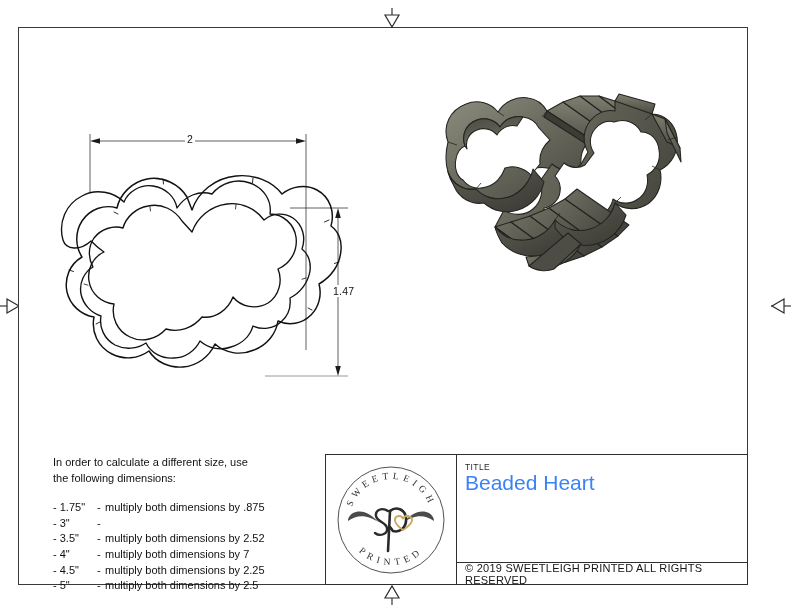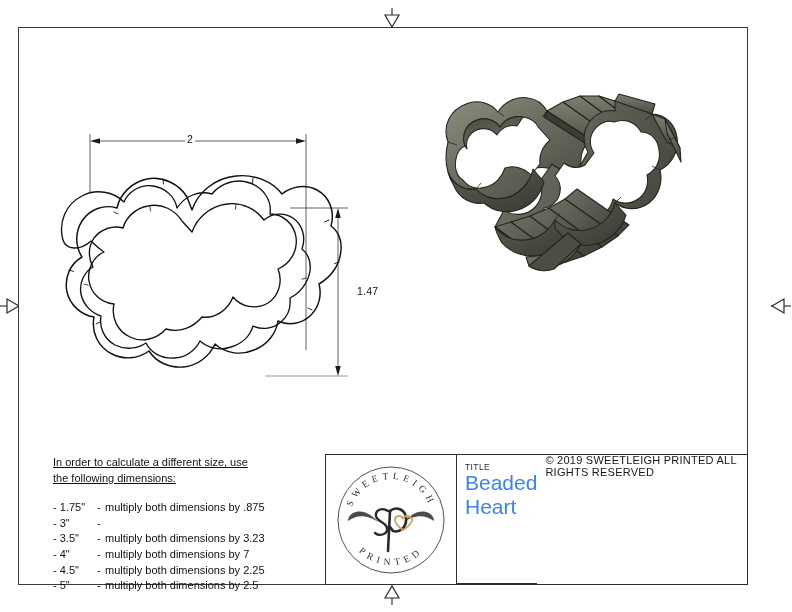--- a/index.html
+++ b/index.html
@@ -24,49 +24,49 @@
   .view2d{position:absolute;left:40px;top:120px;width:330px;height:290px;}
   .view2d svg{display:block;overflow:visible;}
 
   
   .dimtxt{
     position:absolute;font-size:10.5px;color:#121212;
     font-family:"Liberation Sans", sans-serif;background:#fff;
     padding:0 2px;letter-spacing:.2px;
   }
   #dim-h-text{left:185px;top:133px;}
-  #dim-v-text{left:332px;top:287px;margin-left:24px;}
+  #dim-v-text{left:332px;top:287px;}
 
   
   .view3d{position:absolute;left:418px;top:58px;width:265px;height:245px;}
   .view3d svg{display:block;}
 
   
   .notes{
     position:absolute;left:53px;top:455px;width:260px;
     font-size:11px;line-height:15.6px;color:#111;
   }
   .notes .intro{margin:0 0 14px 0;}
-  .notes .intro div{white-space:nowrap;text-decoration:underline;}
+  .notes .intro div{white-space:nowrap;}
   .notes ul{list-style:none;margin:0;padding:0;}
   .notes li{white-space:nowrap;display:flex;}
   .notes li .sz{display:inline-block;width:44px;}
   .notes li .dash{display:inline-block;width:8px;}
 
   
   .titleblock{
     position:absolute;left:325px;top:454px;width:423px;height:131px;
     border:1.4px solid #2e2e2e;box-sizing:border-box;display:flex;
     background:#fff;
   }
   .tb-logo{
     width:131px;border-right:1.4px solid #2e2e2e;box-sizing:border-box;
     display:flex;align-items:center;justify-content:center;
   }
-  .tb-right{flex:1;display:flex;flex-direction:row;}
+  .tb-right{flex:1;display:flex;flex-direction:column;}
   .tb-title{
     flex:1;box-sizing:border-box;padding:7px 0 0 8px;
     border-bottom:1.4px solid #2e2e2e;
   }
   .tb-title .lbl{font-size:8.5px;color:#2b2b2b;letter-spacing:.4px;display:block;}
   .tb-title .val{font-size:21px;color:#3b82f6;display:block;margin-top:-1px;}
   .tb-copy{
     height:21px;box-sizing:border-box;display:flex;align-items:center;
     padding-left:8px;font-size:11px;letter-spacing:.25px;color:#161616;
   }
@@ -430,21 +430,21 @@
         <span class="dash">-</span>
         <span>multiply both dimensions by .875</span>
       </li>
       <li>
         <span class="sz">- 3"</span>
         <span class="dash">-</span>
       </li>
       <li>
         <span class="sz">- 3.5"</span>
         <span class="dash">-</span>
-        <span>multiply both dimensions by 3.23</span>
+        <span>multiply both dimensions by 2.52</span>
       </li>
       <li>
         <span class="sz">- 4"</span>
         <span class="dash">-</span>
         <span>multiply both dimensions by 7</span>
       </li>
       <li>
         <span class="sz">- 4.5"</span>
         <span class="dash">-</span>
         <span>multiply both dimensions by 2.25</span>

